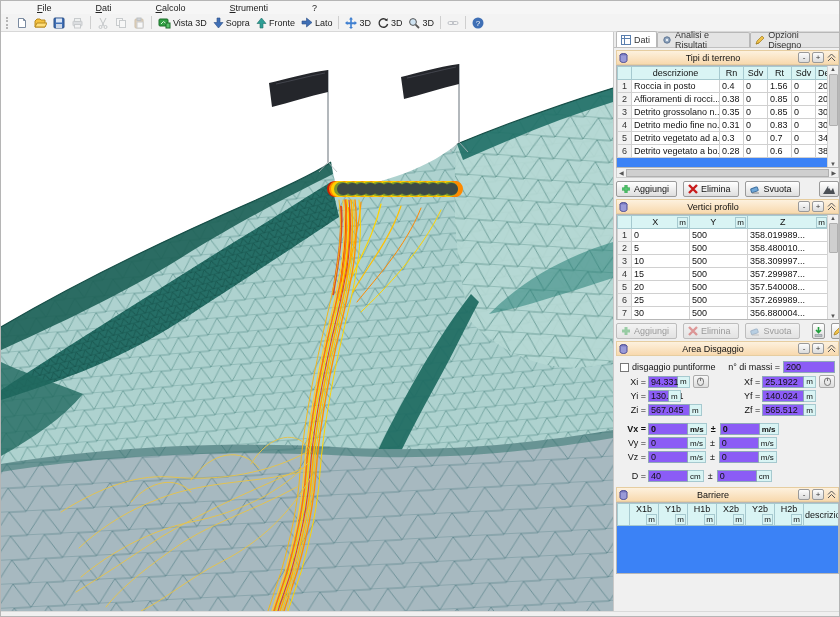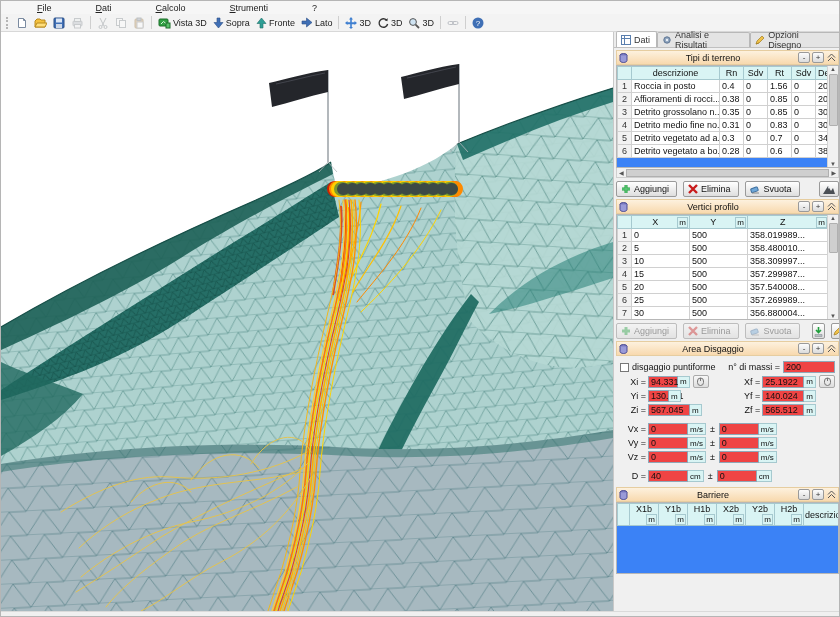--- a/index.html
+++ b/index.html
@@ -46,21 +46,21 @@
   .spfill{flex:1;}
   
   .btnrow{display:flex;align-items:center;margin:3px 0 2px 0;gap:6px;}
   .btn{height:16px;display:flex;align-items:center;gap:3px;padding:0 7px 0 4px;border:1px solid #9a9a9a;border-radius:2px;background:linear-gradient(#ffffff,#dedede);font-size:9px;color:#111;}
   .btn.dis{color:#9a9a9a;border-color:#bdbdbd;background:linear-gradient(#f3f3f3,#e3e3e3);}
   .btn.dis svg{opacity:.4;}
   .sqbtn{width:20px;height:16px;border:1px solid #9a9a9a;border-radius:2px;background:linear-gradient(#ffffff,#dedede);display:flex;align-items:center;justify-content:center;}
   
   .arearow{display:flex;align-items:center;margin:2px 4px;}
   .flabel{width:26px;text-align:right;margin-right:2px;}
-  .finput{height:12px;border:1px solid #8fa8b8;background:#ef4444;font-size:9px;padding:0 2px;display:inline-flex;align-items:center;}
+  .finput{height:12px;border:1px solid #8fa8b8;background:#8b5cf6;font-size:9px;padding:0 2px;display:inline-flex;align-items:center;}
   .funit{height:12px;background:#d9f4f4;border:1px solid #a6c9cf;border-left:none;font-size:8px;padding:0 2px;display:inline-flex;align-items:center;}
   .pickbtn{width:16px;height:13px;margin-left:3px;border:1px solid #aaa;border-radius:2px;background:linear-gradient(#f8f8f8,#ddd);display:flex;align-items:center;justify-content:center;}
   .pm{margin:0 4px;}
   .chkbox{width:9px;height:9px;border:1px solid #777;background:#fff;margin-right:3px;}
 </style>
 </head>
 <body>
 
 <div class="win">
 
@@ -630,21 +630,21 @@
         <span class="finput" style="width:42px;">567.045</span>
           <span class="funit">m</span>
         <span style="width:19px;"></span>
         <span class="spfill"></span>
         <span class="flabel">Zf =</span>
         <span class="finput" style="width:42px;">565.512</span>
           <span class="funit">m</span>
         <span style="width:19px;"></span>
       </div>
 
-      <div class="arearow" style="margin-top:7px;">
+      <div class="arearow" style="margin-top:7px;font-weight:bold;">
         <span class="flabel">Vx =</span>
         <span class="finput" style="width:40px;">0</span>
           <span class="funit">m/s</span>
         <span class="pm">±</span>
         <span class="finput" style="width:40px;">0</span>
           <span class="funit">m/s</span>
       </div>
       <div class="arearow">
         <span class="flabel">Vy =</span>
         <span class="finput" style="width:40px;">0</span>

